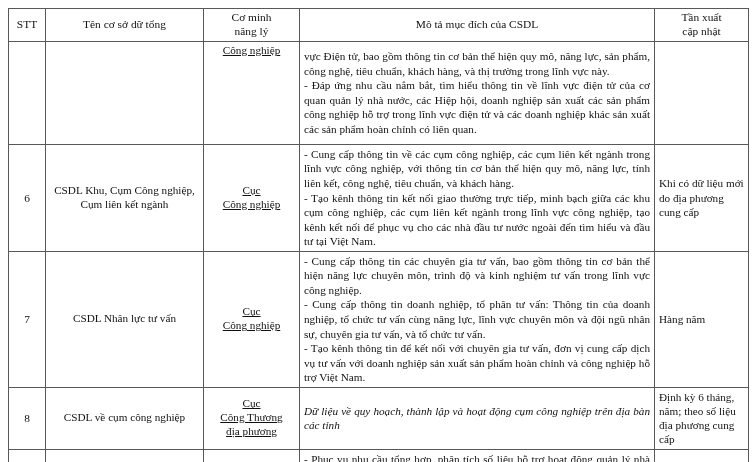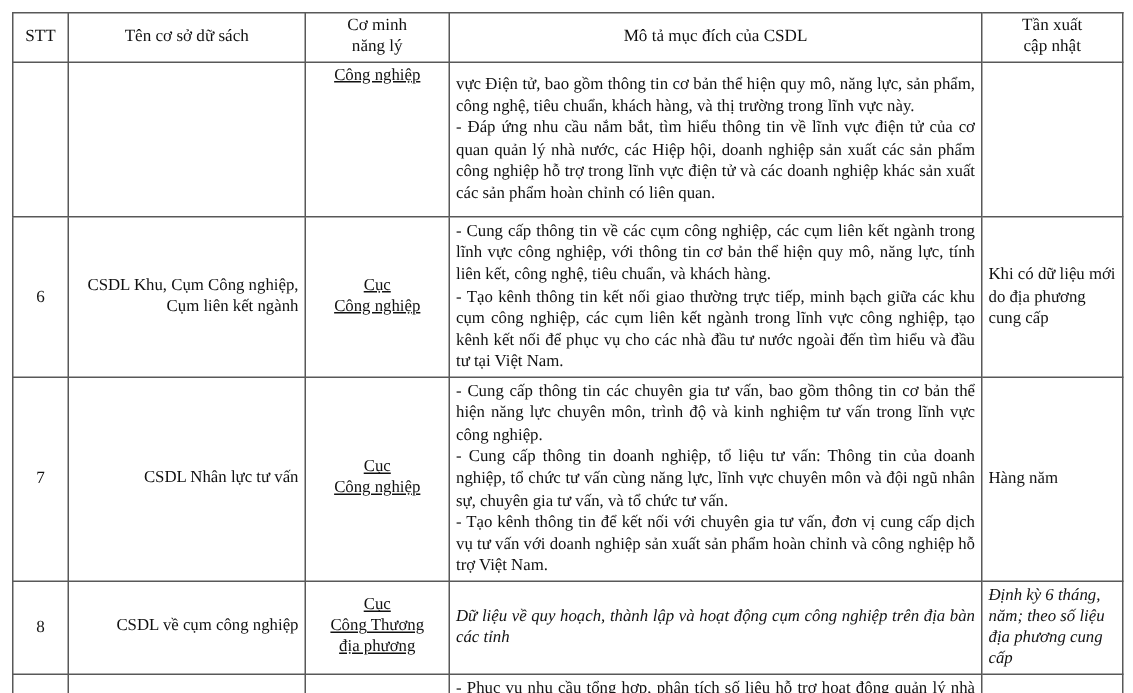--- a/index.html
+++ b/index.html
@@ -52,21 +52,21 @@
   col.c-name  { width: 158px; }
   col.c-org   { width: 96px;  }
   col.c-desc  { width: 355px; }
   col.c-freq  { width: 94px;  }
 
   td.cell-stt {
     text-align: center;
     font-size: 11.4px;
   }
   td.cell-name {
-    text-align: right;
+    text-align: center;
     padding-left: 7px;
   }
   td.cell-org {
     text-align: center;
     text-decoration: underline;
   }
   td.cell-desc {
     text-align: justify;
     text-justify: inter-word;
     vertical-align: top;
@@ -94,42 +94,42 @@
   tr.row-8 td    { height: 50px; }
   tr.row-9 td    { height: 38px; }
 
   tr.row-cont td.cell-org,
   tr.row-cont td.cell-name,
   tr.row-cont td.cell-stt,
   tr.row-cont td.cell-freq { vertical-align: top; }
 
   tr.row-9 td.cell-desc { vertical-align: top; }
   tr.row-9 td.cell-freq { vertical-align: middle; }
-  tr.row-8 td.cell-freq { vertical-align: top; font-style: italic; }
+  tr.row-8 td.cell-freq { vertical-align: top; }
   tr.row-8 td.cell-name { vertical-align: middle; font-family: Liberation Serif, serif; }
   tr.row-8 td.cell-desc { vertical-align: middle; font-style: italic; }
 </style>
 </head>
 <body>
 
 <div id="doc-page">
 
   <table class="csdl-table">
     <colgroup>
       <col class="c-stt">
       <col class="c-name">
       <col class="c-org">
       <col class="c-desc">
       <col class="c-freq">
     </colgroup>
 
     <thead>
       <tr>
         <th>STT</th>
-        <th>Tên cơ sở dữ sách</th>
+        <th>Tên cơ sở dữ tổng</th>
         <th>
           <span class="org-line">Cơ minh</span>
           <span class="org-line">năng lý</span>
         </th>
         <th>Mô tả mục đích của CSDL</th>
         <th>
           <span class="org-line">Tần xuất</span>
           <span class="org-line">cập nhật</span>
         </th>
       </tr>
@@ -170,21 +170,21 @@
       <tr class="row-7">
         <td class="cell-stt">7</td>
         <td class="cell-name">CSDL Nhân lực tư vấn</td>
         <td class="cell-org">
           <span class="org-line">Cục</span>
           <span class="org-line">Công nghiệp</span>
           <span class="org-line"></span>
         </td>
         <td class="cell-desc">
           <p class="desc-para">- Cung cấp thông tin các chuyên gia tư vấn, bao gồm thông tin cơ bản thể hiện năng lực chuyên môn, trình độ và kinh nghiệm tư vấn trong lĩnh vực công nghiệp.</p>
-          <p class="desc-para">- Cung cấp thông tin doanh nghiệp, tổ liệu tư vấn: Thông tin của doanh nghiệp, tổ chức tư vấn cùng năng lực, lĩnh vực chuyên môn và đội ngũ nhân sự, chuyên gia tư vấn, và tổ chức tư vấn.</p>
+          <p class="desc-para">- Cung cấp thông tin doanh nghiệp, tổ phân tư vấn: Thông tin của doanh nghiệp, tổ chức tư vấn cùng năng lực, lĩnh vực chuyên môn và đội ngũ nhân sự, chuyên gia tư vấn, và tổ chức tư vấn.</p>
           <p class="desc-para">- Tạo kênh thông tin để kết nối với chuyên gia tư vấn, đơn vị cung cấp dịch vụ tư vấn với doanh nghiệp sản xuất sản phẩm hoàn chỉnh và công nghiệp hỗ trợ Việt Nam.</p>
         </td>
         <td class="cell-freq">Hàng năm</td>
       </tr>
 
       <tr class="row-8">
         <td class="cell-stt">8</td>
         <td class="cell-name">CSDL về cụm công nghiệp</td>
         <td class="cell-org">
           <span class="org-line">Cục</span>

